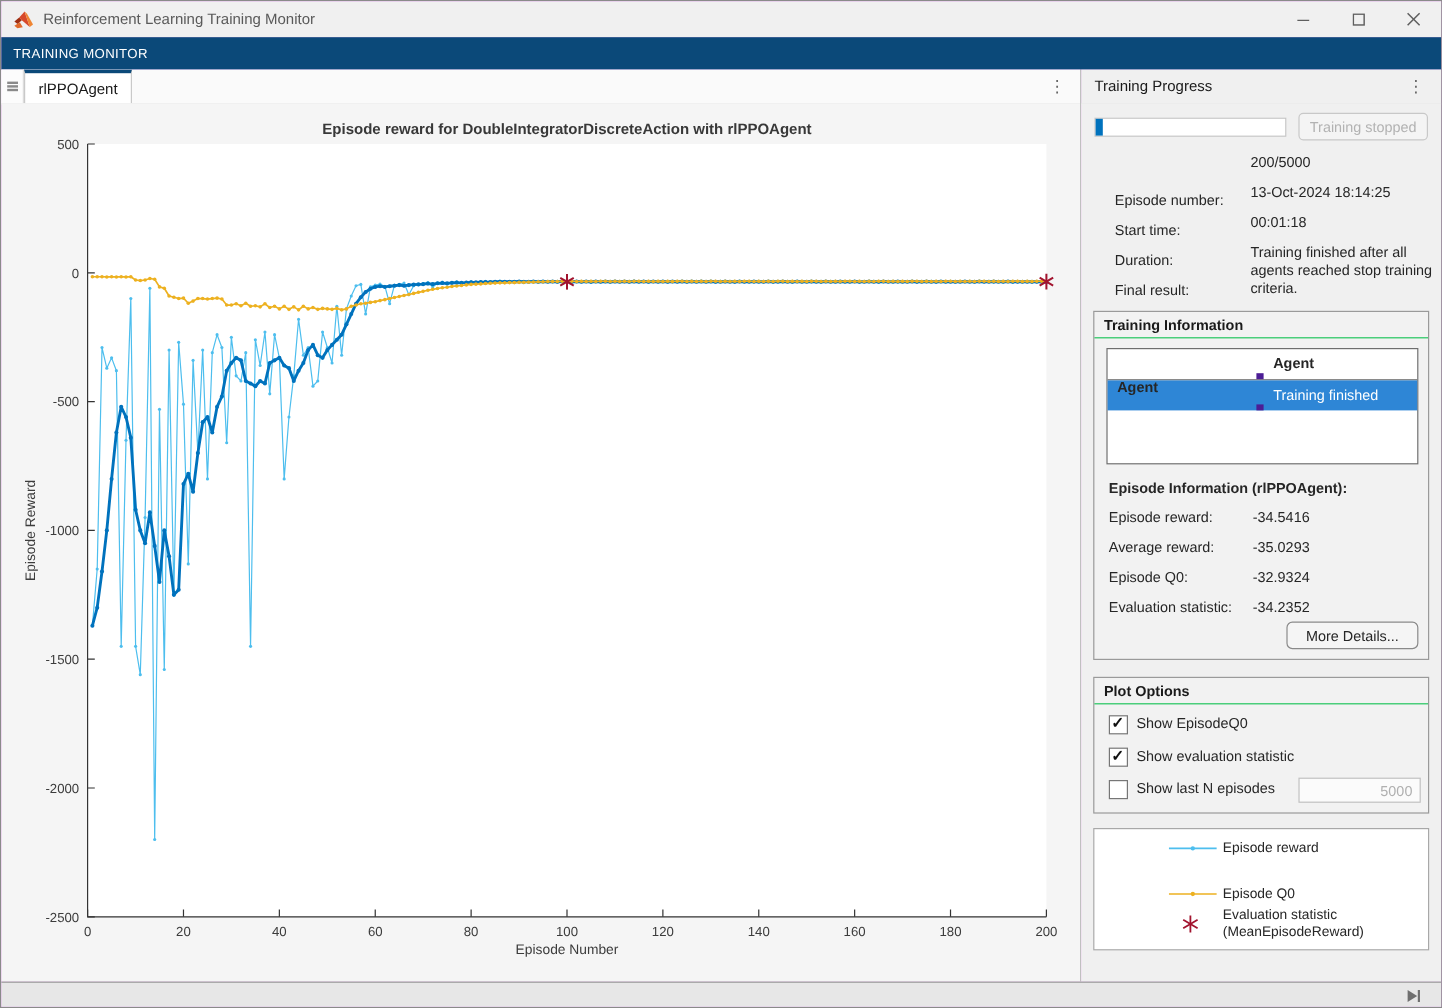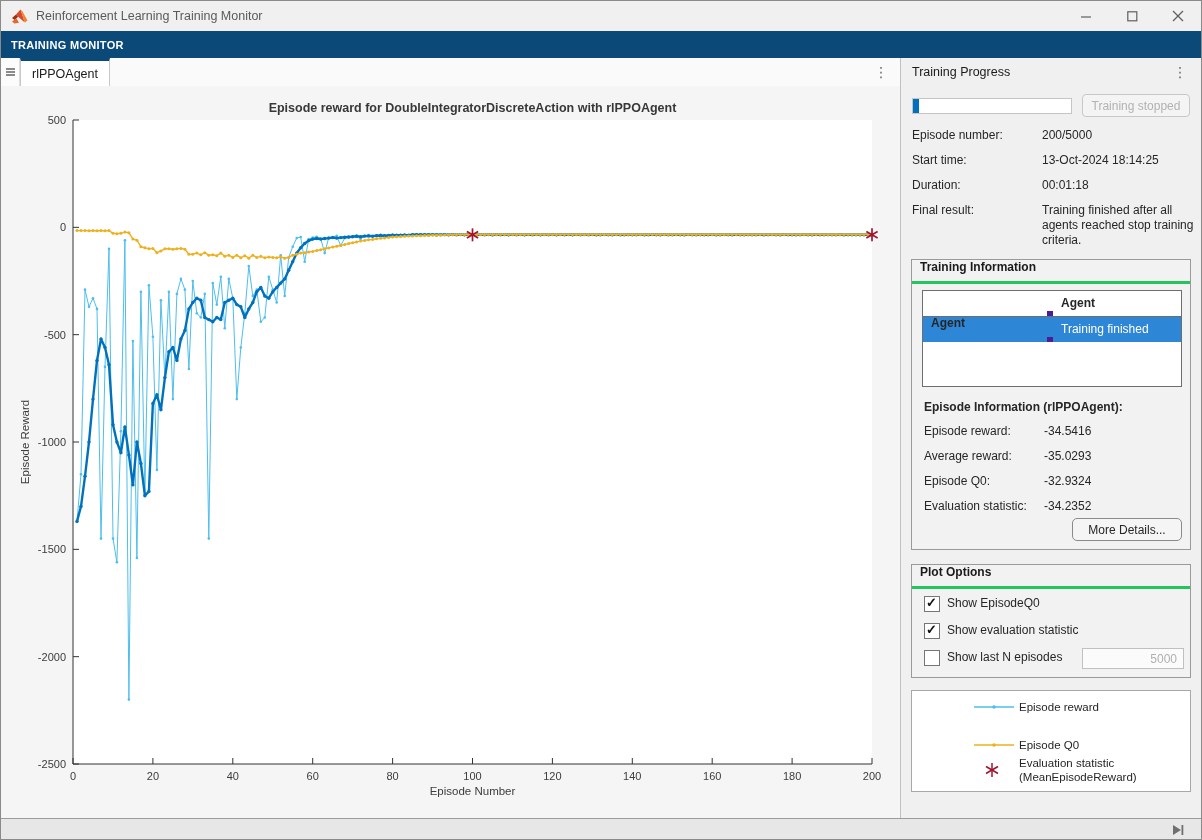--- a/index.html
+++ b/index.html
@@ -6,21 +6,21 @@
   .window{position:relative;width:1200px;height:838px;margin:0;background:#f0abfc;border:1px solid #8a8a8a;overflow:hidden;}
   
   .titlebar{position:absolute;left:0;top:0;width:100%;height:30px;background:#f0f0f0;display:flex;align-items:center;}
   .titlebar .app-icon{margin-left:10px;width:17px;height:17px;flex:0 0 auto;}
   .titlebar .title-text{margin-left:8px;font-size:12.5px;color:#5a5a5a;}
   .win-controls{margin-left:auto;display:flex;height:100%;}
   .win-btn{width:46px;height:100%;display:flex;align-items:center;justify-content:center;}
   .win-btn svg{stroke:#5f5f5f;}
   
   .toolstrip{position:absolute;left:0;top:30px;width:100%;height:27px;background:#0b4979;display:flex;align-items:center;}
-  .toolstrip span{color:#ffffff;font-size:11px;font-weight:bold;letter-spacing:.3px;margin-left:10px;}
+  .toolstrip span{color:#ffffff;font-size:11px;font-weight:normal;letter-spacing:.3px;margin-left:10px;}
   
   .tabrow{position:absolute;left:0;top:57px;width:899px;height:28px;background:#fafafa;border-bottom:1px solid #d4d4d4;display:flex;align-items:stretch;}
   .tablist-btn{width:18px;border-right:1px solid #dcdcdc;display:flex;align-items:center;justify-content:center;background:#fcfcfc;}
   .hamburger{width:9px;}
   .hamburger div{height:1.5px;background:#8a8a8a;margin:1.5px 0;}
   .doc-tab{width:88px;background:#ffffff;border-top:3px solid #0b4979;border-left:1px solid #c9c9c9;border-right:1px solid #c9c9c9;display:flex;align-items:center;justify-content:center;font-size:12.5px;color:#1a1a1a;}
   .kebab{margin-left:auto;margin-right:12px;align-self:center;color:#666;font-size:14px;line-height:14px;}
   .rp-header{position:absolute;left:900px;top:57px;width:300px;height:28px;background:#f0f0f0;border-bottom:1px solid #d4d4d4;display:flex;align-items:center;}
   .rp-header .rp-title{margin-left:11px;font-size:12.5px;color:#1a1a1a;}
   .rp-header .kebab{margin-right:14px;}
@@ -29,24 +29,24 @@
   .chart-region{position:absolute;left:0;top:85px;width:899px;height:732px;background:#f5f5f5;}
   .chart-region svg{display:block;}
   .ctitle{font-size:12.5px;font-weight:bold;fill:#383838;}
   .tick{font-size:11px;fill:#3c3c3c;}
   .alabel{font-size:11.5px;fill:#3c3c3c;}
   
   .right-content{position:absolute;left:900px;top:85px;width:300px;height:732px;background:#f0f0f0;font-size:12px;color:#262626;}
   .progress-track{position:absolute;left:11px;top:12px;width:158px;height:14px;background:#ffffff;border:1px solid #c5c5c5;}
   .progress-fill{height:100%;background:#0072BD;}
   .btn-disabled{position:absolute;left:181px;top:8px;width:106px;height:21px;background:#f4f4f4;border:1px solid #c8c8c8;border-radius:4px;color:#b2b2b2;font-size:12px;display:flex;align-items:center;justify-content:center;}
-  .fld-label{position:absolute;left:11px;}
+  .fld-label{position:absolute;left:28px;margin-top:32px;}
   .fld-value{position:absolute;left:141px;width:152px;line-height:15px;}
   .panelbox{position:absolute;left:10px;width:278px;background:#f2f2f2;border:1px solid #9a9a9a;}
-  .panelbox .pb-header{height:21px;border-bottom:3px solid #22c55e;display:flex;align-items:flex-start;}
+  .panelbox .pb-header{height:21px;border-bottom:1px solid #22c55e;display:flex;align-items:center;}
   .panelbox .pb-header span{margin-left:8px;font-weight:bold;font-size:12px;color:#1a1a1a;}
   
   .agent-table{position:absolute;left:10px;top:30px;width:258px;height:95px;background:#ffffff;border:1px solid #6e6e6e;}
   .tr{display:flex;height:25px;line-height:25px;}
   .tr .td1{width:130px;padding-left:8px;border-right:6px solid #4c1d95;box-sizing:border-box;margin-top:20px;}
   .tr .td2{flex:1;padding-left:8px;}
   .tr.head{font-weight:bold;border-bottom:1px solid #6e6e6e;}
   .tr.selected{background:#2e86d6;color:#ffffff;}
   .ep-title{position:absolute;left:12px;top:140px;font-weight:bold;}
   .stat-label{position:absolute;left:12px;}

